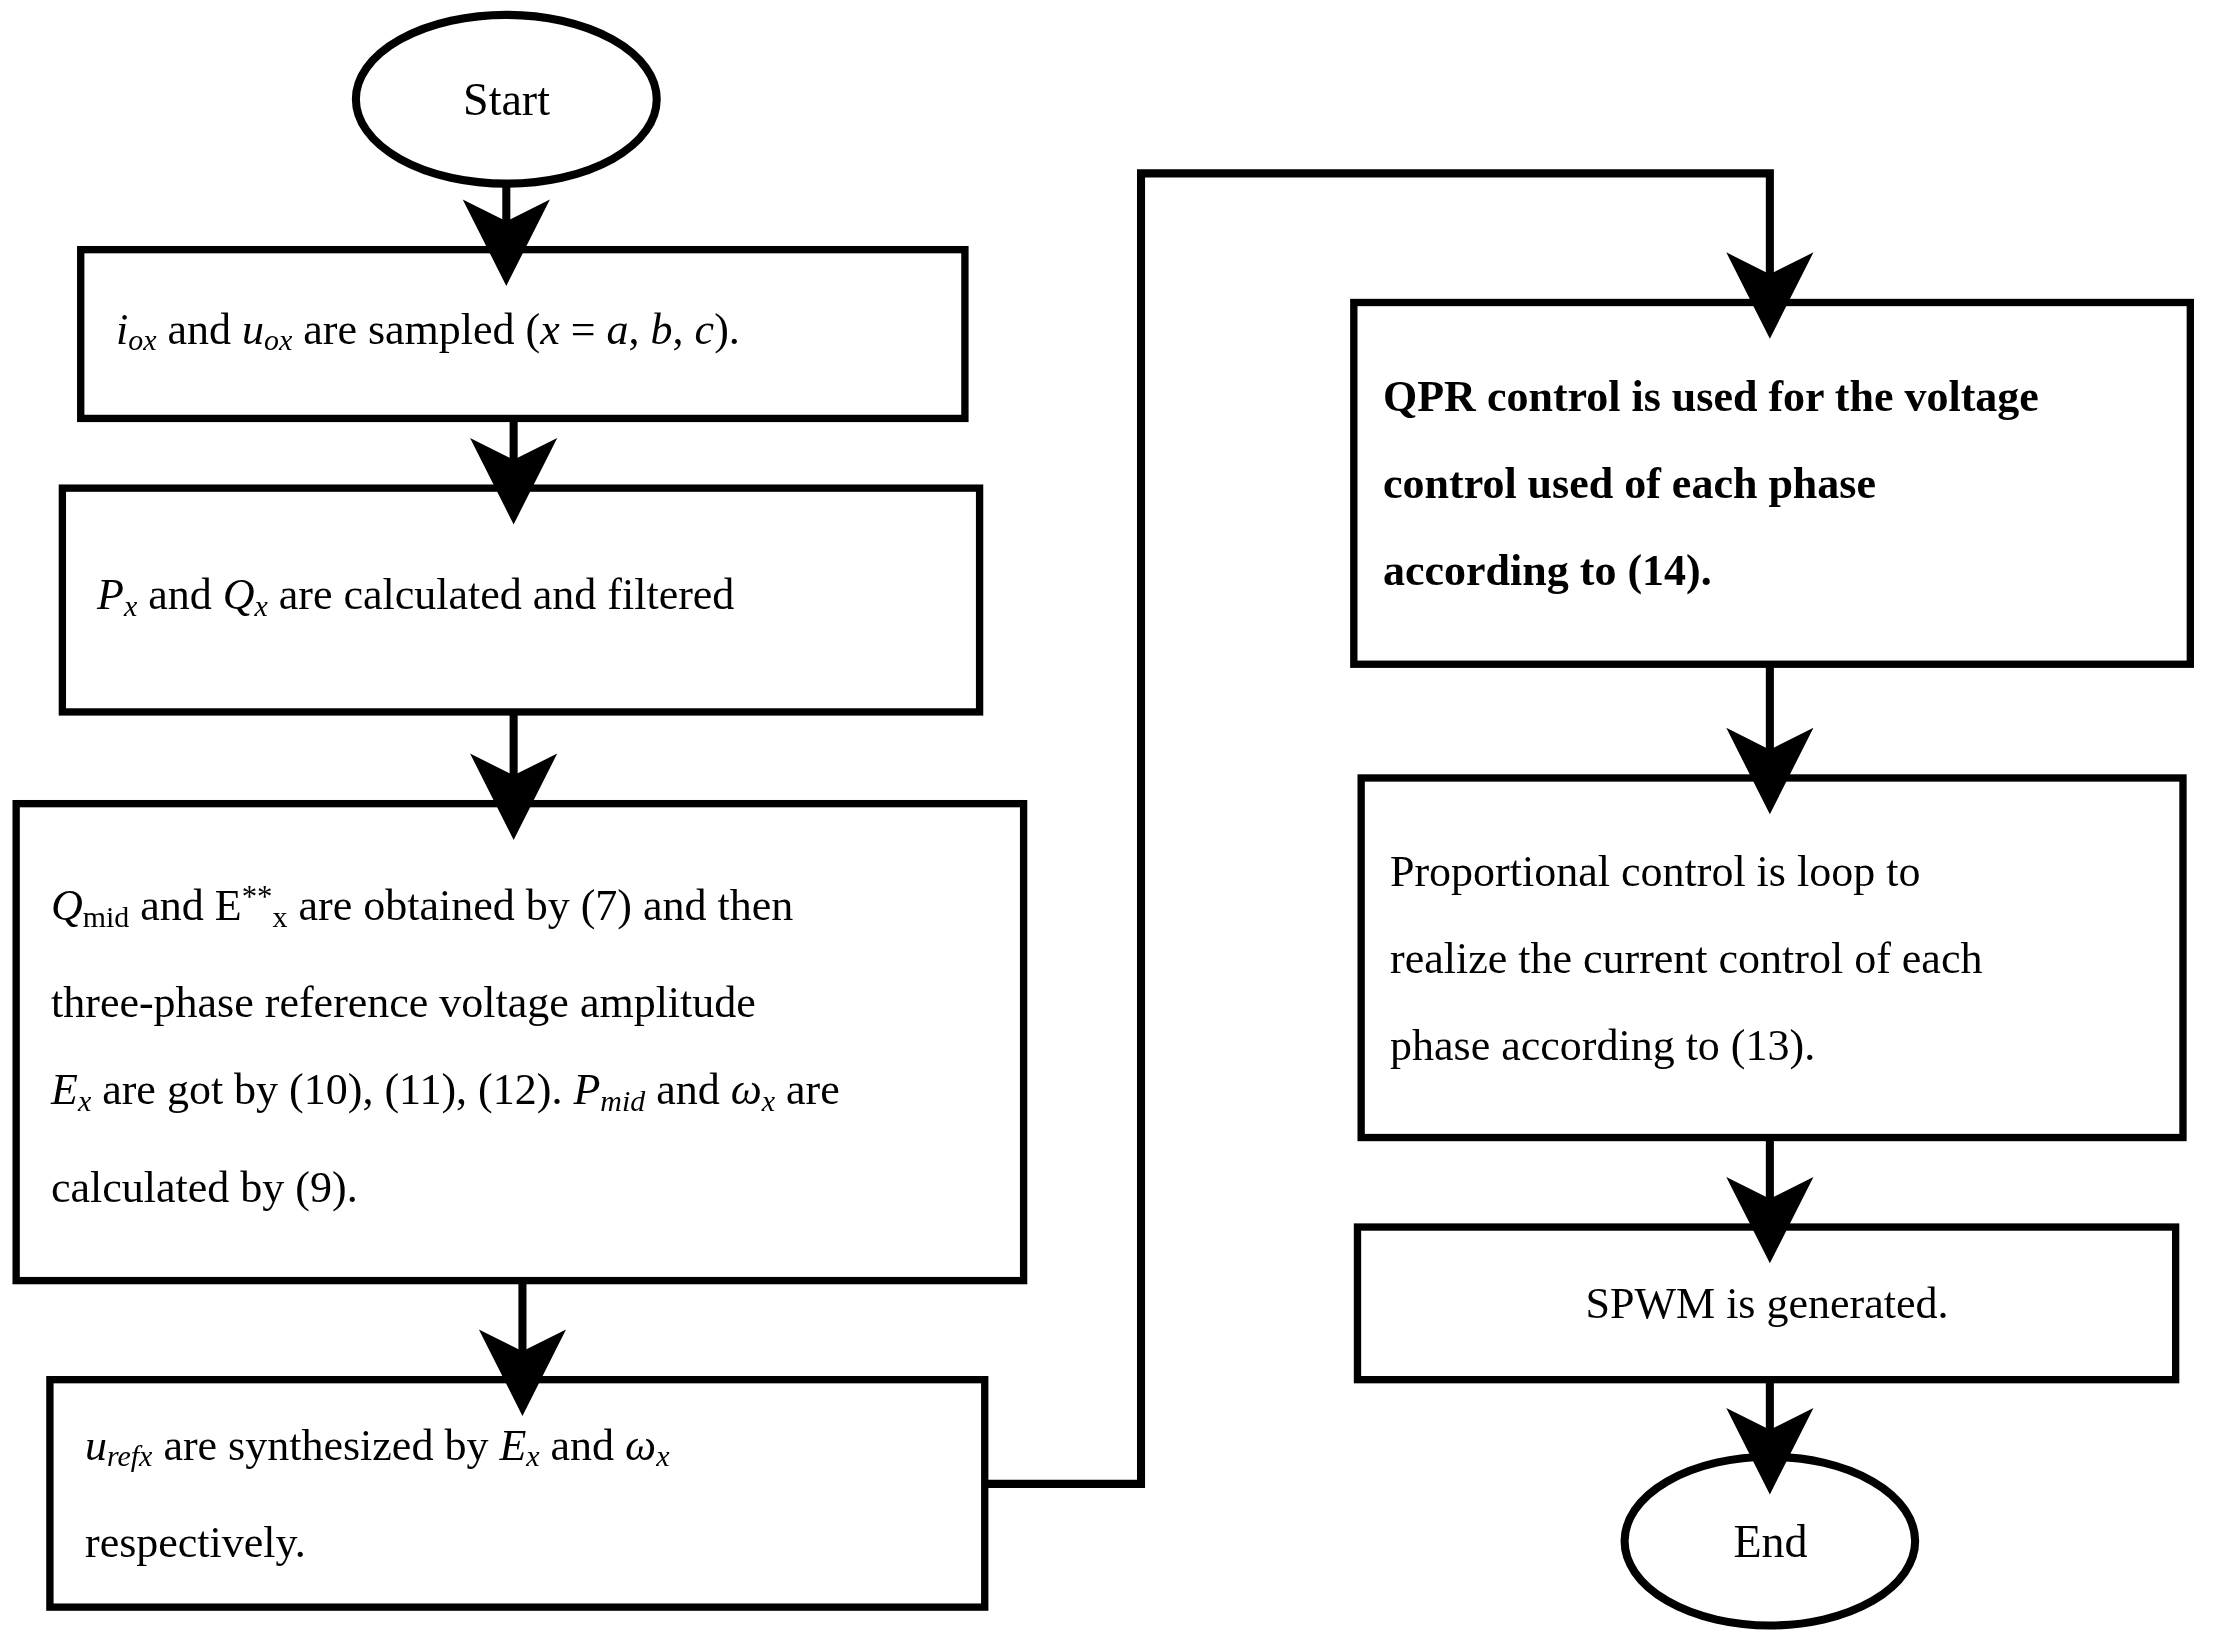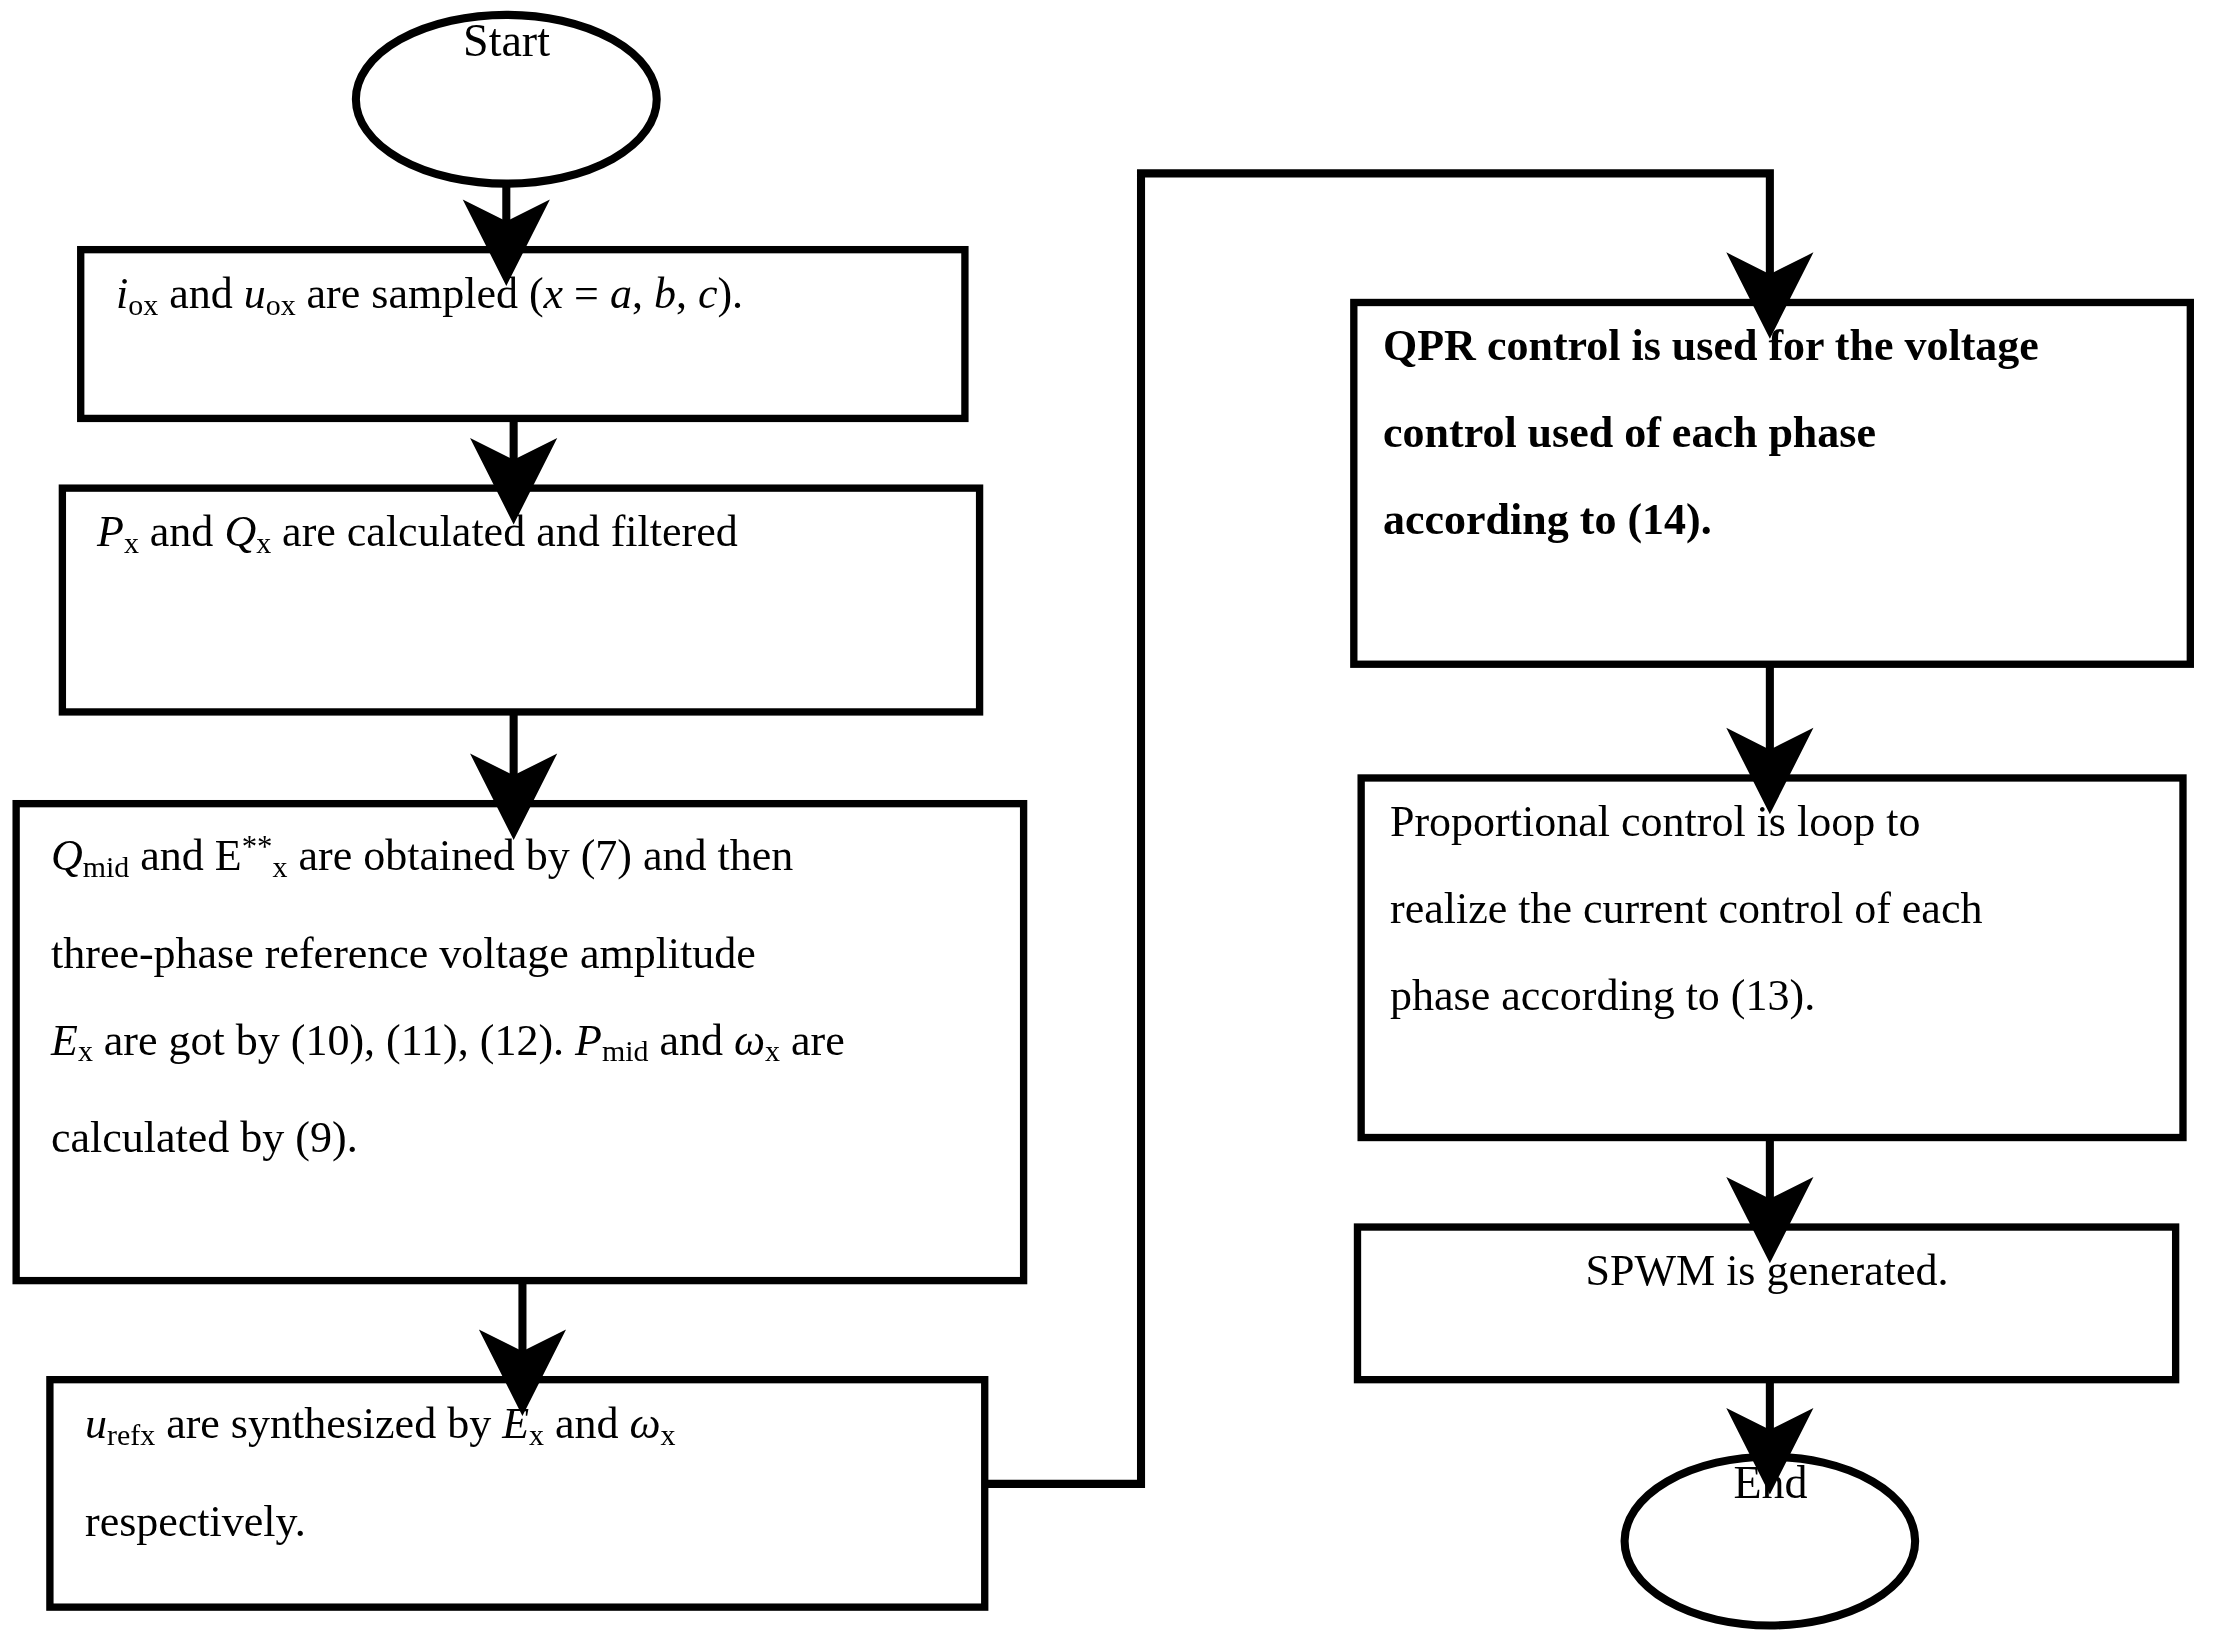--- a/index.html
+++ b/index.html
@@ -22,20 +22,21 @@
     left: 0;
     top: 0;
     width: 2216px;
     height: 1644px;
   }
   .node-text {
     position: absolute;
     box-sizing: border-box;
     display: flex;
     flex-direction: column;
+    justify-content: center;
     pointer-events: none;
   }
   .proc-text {
     font-size: 44px;
     line-height: 87px;
     text-align: justify;
     text-align-last: left;
     -moz-text-align-last: left;
     color: #000000;
   }
@@ -51,20 +52,21 @@
     font-size: 46px;
     line-height: 51px;
     text-align: center;
     text-align-last: center;
     color: #000000;
   }
   .it { font-style: italic; }
   .sub {
     font-size: 0.68em;
     vertical-align: -0.22em;
+    font-style: italic;
     margin-top: 32px;
   }
   .sub-up {
     font-size: 0.68em;
     vertical-align: -0.22em;
     font-style: normal;
   }
   .sup {
     font-size: 0.70em;
     vertical-align: 0.42em;

